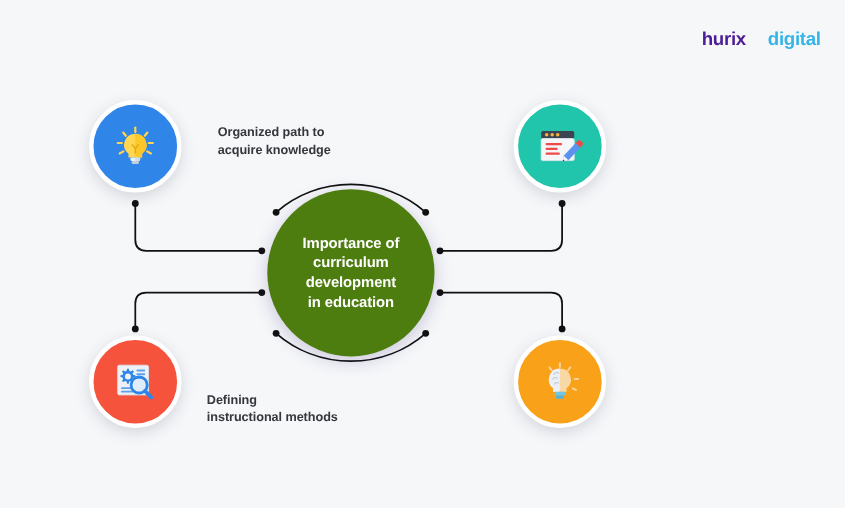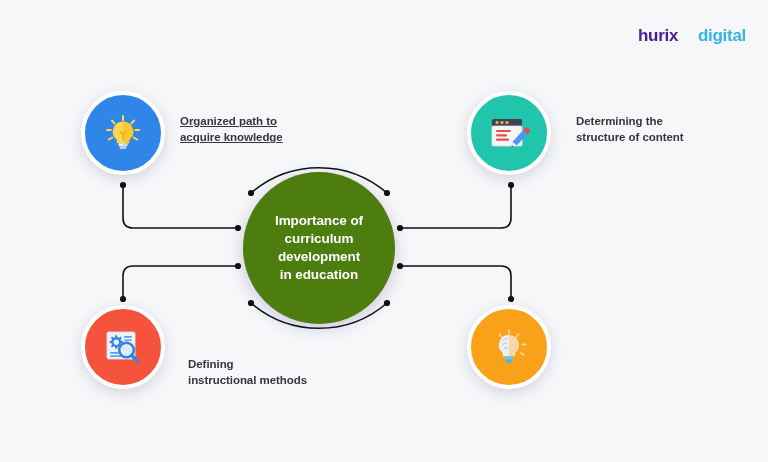--- a/index.html
+++ b/index.html
@@ -90,21 +90,21 @@
   
   .label {
     position: absolute;
     font-size: 11.5px;
     font-weight: bold;
     color: #35373c;
     line-height: 1.42;
     letter-spacing: -0.05px;
     white-space: pre-line;
   }
-  .label-tl { left: 180px; top: 113px; text-decoration: underline; }
+  .label-tl { left: 198px; top: 113px; }
   .label-tr { left: 576px; top: 113px; }
   .label-bl { left: 188px; top: 331px; margin-top: 25px; }
   .label-br { left: 576px; top: 329px; }
 </style>
 </head>
 <body>
 
 <div id="stage">
 
   <div id="logo">
@@ -189,22 +189,20 @@
         </g>
         <g transform="rotate(-2 0 0)">
           <path d="M23.5 29.5 l11.2-11.2 4.1 4.1 -11.2 11.2 -5.2 1.1z" fill="#5a92f0"></path>
           <path d="M34.7 18.3 l2.1-2.1a1.6 1.6 0 0 1 2.3 0l1.8 1.8a1.6 1.6 0 0 1 0 2.3l-2.1 2.1z" fill="#ee4a4a"></path>
           <path d="M22.4 34.7 l1.1-5.2 4.1 4.1z" fill="#f4f6f8"></path>
           <path d="M22.4 34.7 l0.4-1.9 1.5 1.5z" fill="#3c4452"></path>
         </g>
       </svg>
     </span>
   </div>
-  <div class="label label-tr">Determining the
-structure of content</div>
 
   <div class="node node-bl">
     <span>
       <svg width="42" height="40" viewBox="0 0 42 40">
         <rect x="5" y="5" width="28" height="27" rx="1.5" fill="#eef2f6"></rect>
         <rect x="5" y="5" width="28" height="27" rx="1.5" fill="none" stroke="#d7dee6" stroke-width="0.9"></rect>
         <g fill="#2f86e8" opacity="0.75">
           <rect x="22" y="9" width="8" height="1.7" rx="0.8"></rect>
           <rect x="22" y="12.4" width="8" height="1.7" rx="0.8"></rect>
           <rect x="22" y="15.8" width="6" height="1.7" rx="0.8"></rect>

